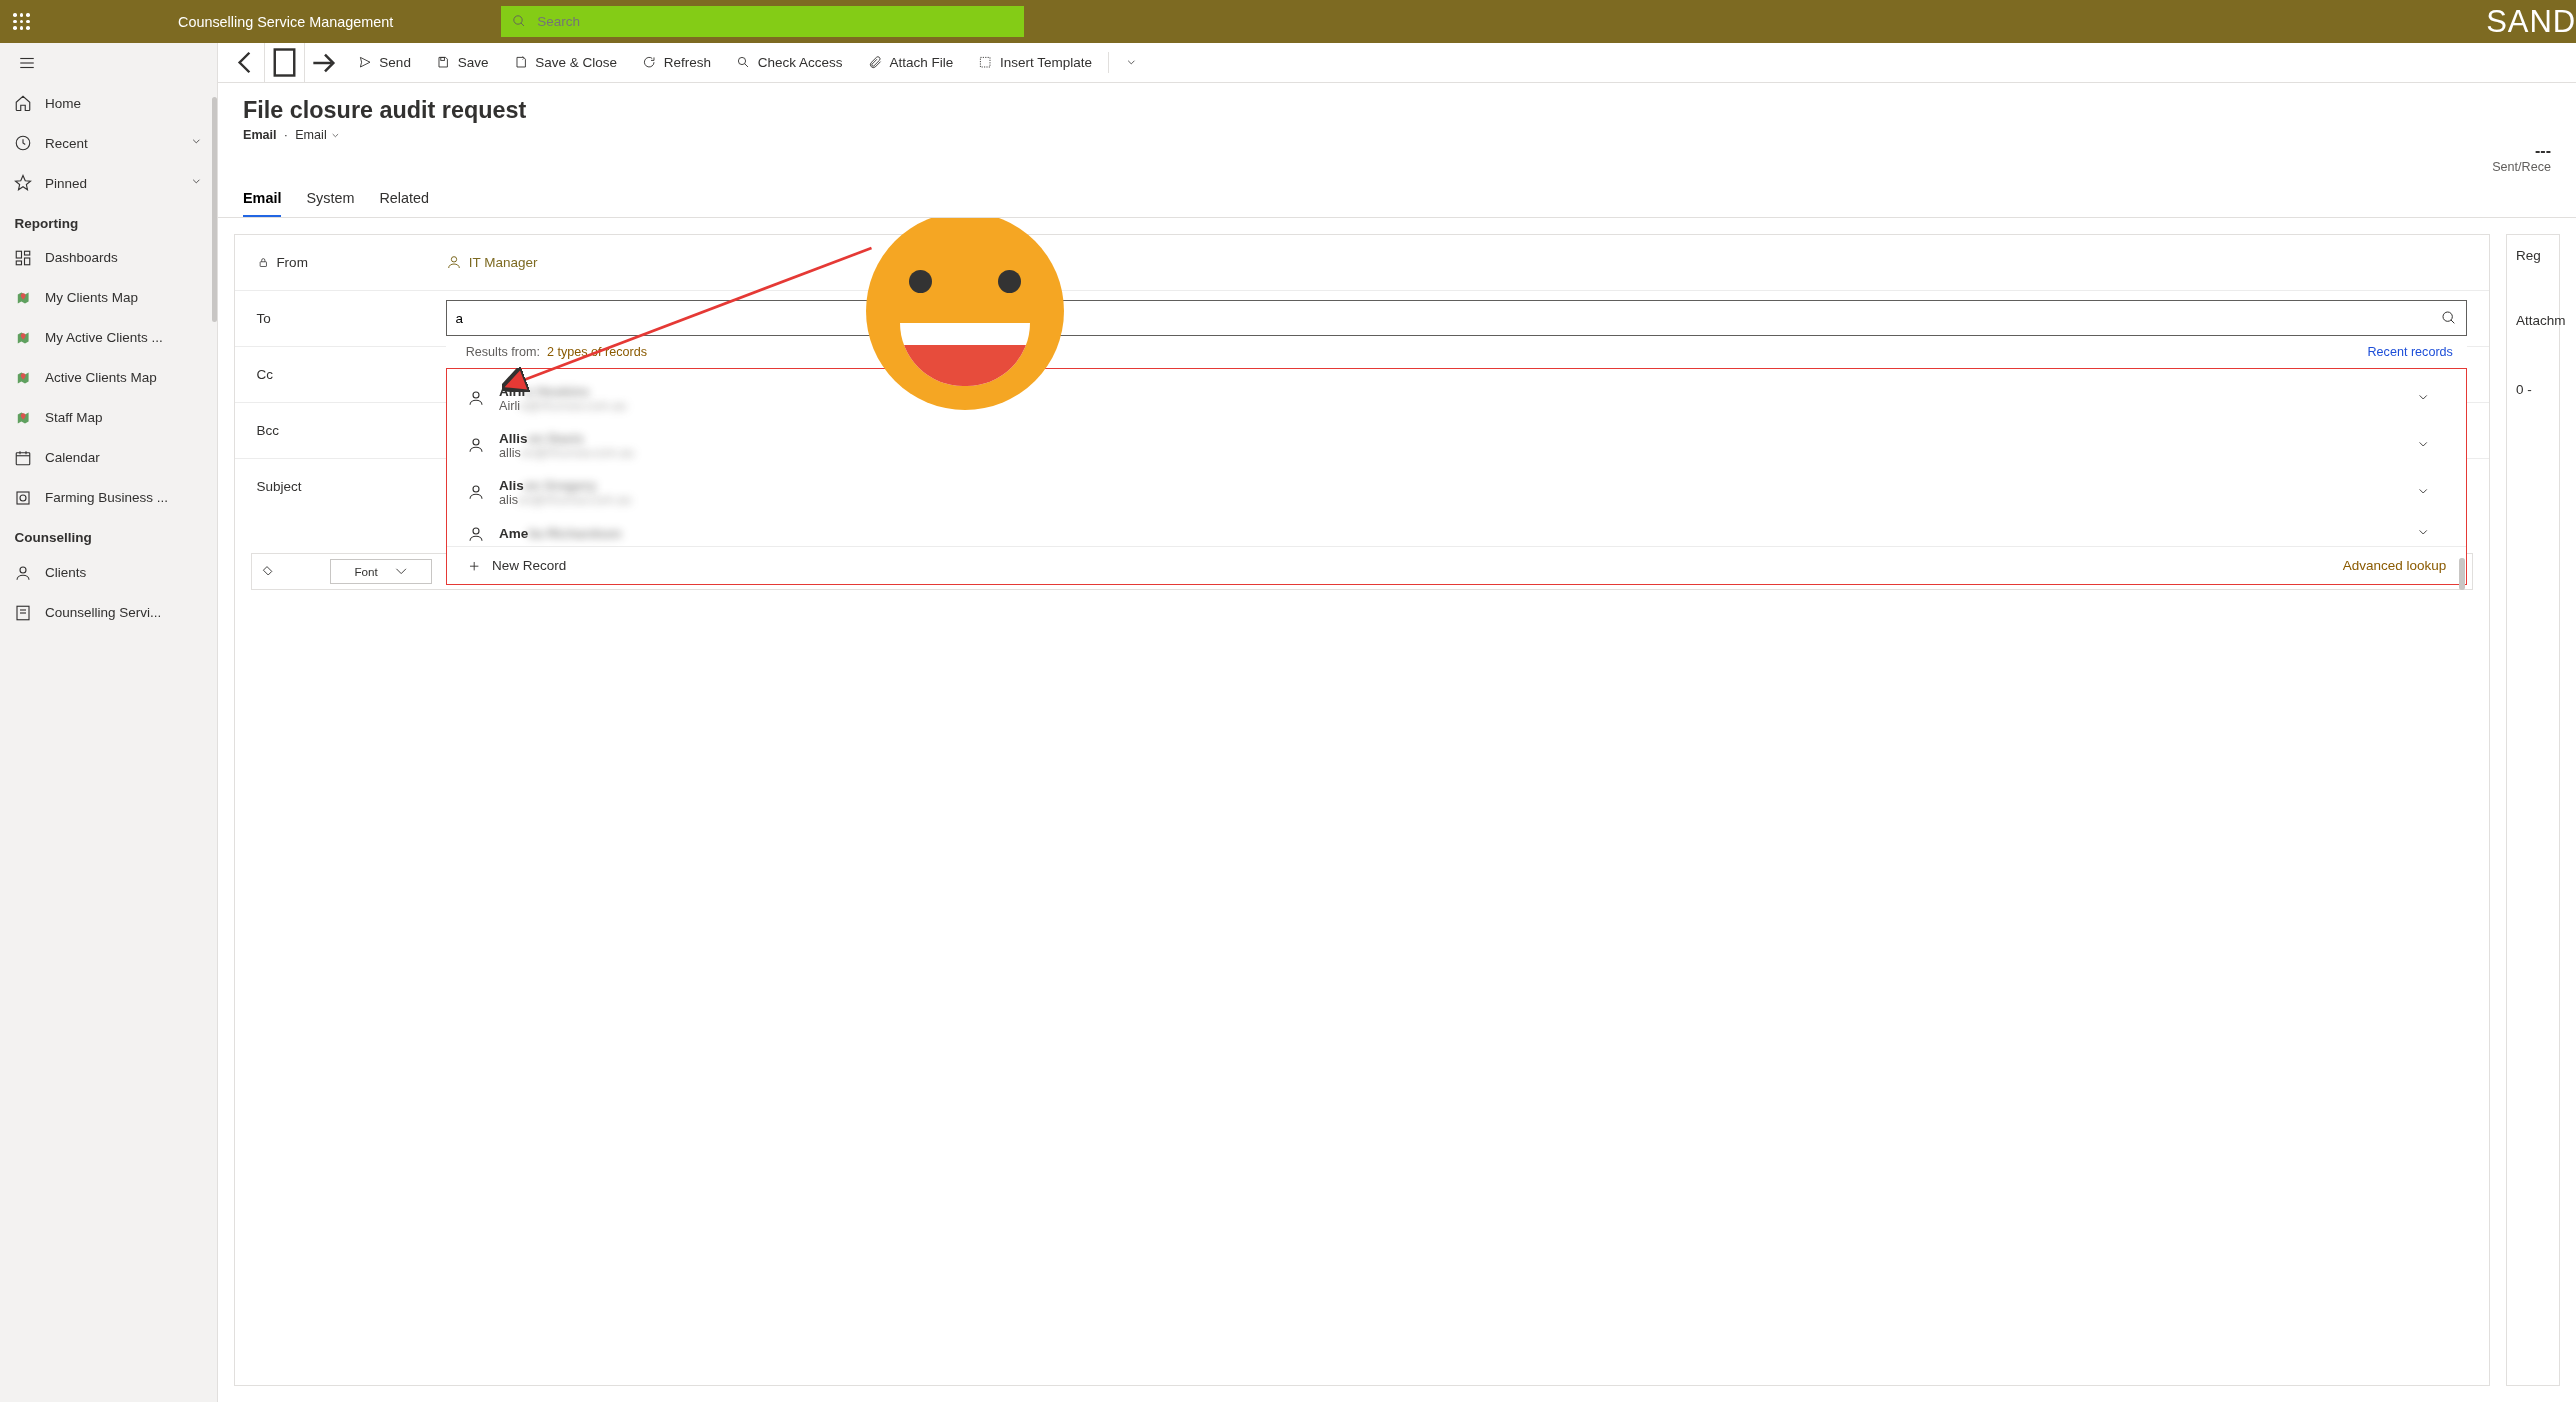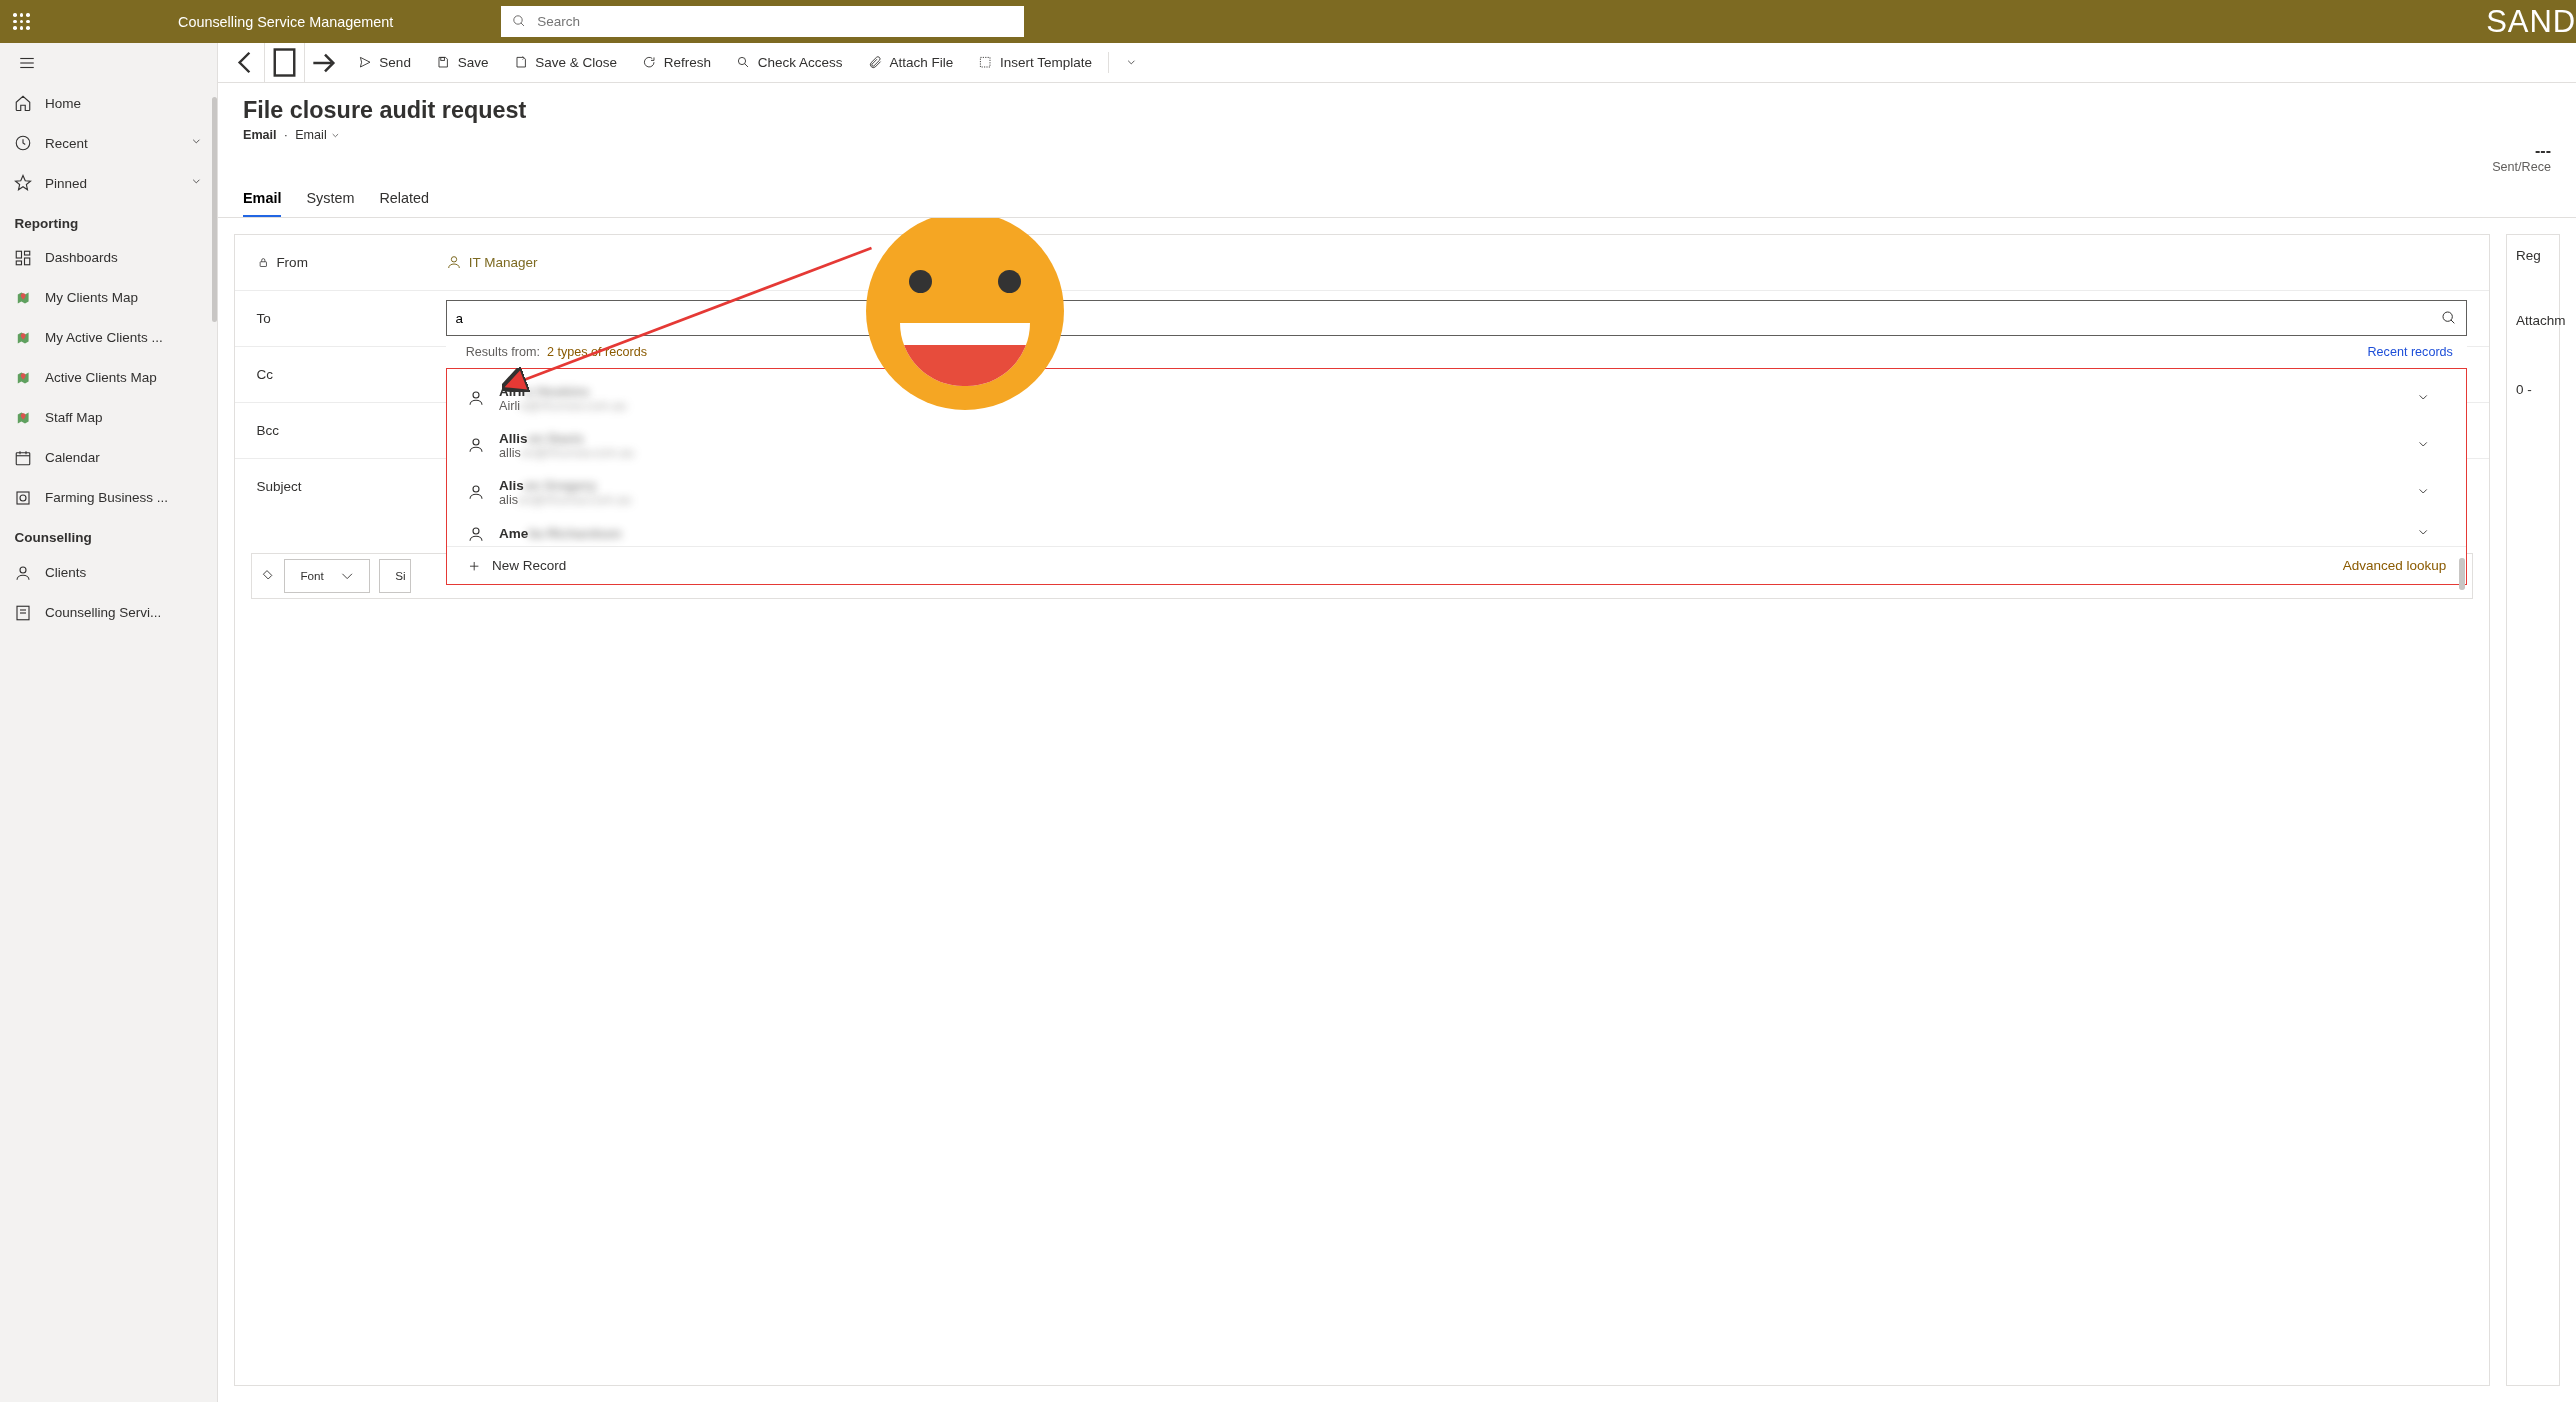--- a/index.html
+++ b/index.html
@@ -4,21 +4,21 @@
 <style>
 * { box-sizing: border-box; margin: 0; padding: 0; }
 body { font-family: "Segoe UI", Arial, sans-serif; font-size: 12.6px; color: #323130; overflow: hidden; }
 
 
 .app-bar { background: #7d6a22; height: 43px; display: flex; align-items: center; color: #fff; }
 .waffle { width: 43px; height: 43px; display: flex; align-items: center; justify-content: center; cursor: pointer; }
 .waffle-grid { display: grid; grid-template-columns: repeat(3,3.6px); grid-template-rows: repeat(3,3.6px); gap: 2.7px; }
 .waffle-grid span { width: 3.6px; height: 3.6px; background: #fff; border-radius: 50%; }
 .app-title { margin-left: 135px; font-size: 14.4px; font-weight: 400; }
-.global-search { margin-left: 108px; flex: 0 0 523px; background: #ffffff; height: 31px; display: flex; align-items: center; padding: 0 10.8px; }
+.global-search { margin-left: 108px; flex: 0 0 523px; background: #84cc16; height: 31px; display: flex; align-items: center; padding: 0 10.8px; }
 .global-search svg { width: 14.4px; height: 14.4px; stroke: #605e5c; fill: none; margin-right: 10.8px; }
 .global-search input { flex: 1; border: none; background: transparent; font-size: 13.5px; color: #605e5c; outline: none; }
 .sandbox-label { margin-left: auto; margin-right: 0; font-size: 31px; font-weight: 400; letter-spacing: 0.9px; }
 
 
 .shell { display: flex; height: calc(100vh - 43px); }
 
 
 .sidebar { width: 218px; background: #f3f2f1; border-right: 0.9px solid #e1dfdd; display: flex; flex-direction: column; position: relative; }
 .sidebar-scroll-indicator { position: absolute; right: 0; top: 54px; width: 5.4px; height: 225px; background: #c8c6c4; border-radius: 2.7px; }
@@ -85,21 +85,21 @@
 .result-item .blur { filter: blur(4.5px); opacity: .55; }
 .result-item .exp { margin-left: auto; }
 .results-footer { display: flex; justify-content: space-between; align-items: flex-start; padding: 10.8px 20px; border-top: 0.9px solid #ececec; }
 .new-rec { display: flex; align-items: center; gap: 10.8px; cursor: pointer; font-size: 13.5px; }
 .adv-lookup { color: #8a5a00; font-size: 13.5px; cursor: pointer; }
 .results-scroll { position: absolute; right: 1.8px; top: 189px; width: 5.4px; height: 32px; background: #c8c6c4; border-radius: 2.7px; }
 
 
 .editor-box { border: 0.9px solid #e1dfdd; margin: 16px; padding: 5.4px 9px; display: flex; align-items: center; gap: 9px; }
 .editor-box svg { width: 14.4px; height: 14.4px; }
-.font-dd { border: 0.9px solid #c8c6c4; height: 34px; display: flex; align-items: center; padding: 0 15px; gap: 16px; font-size: 11.7px; }
+.font-dd { border: 0.9px solid #c8c6c4; height: 25px; display: flex; align-items: center; padding: 0 23px; gap: 16px; font-size: 11.7px; margin-left: 46px; }
 
 
 .emoji { position: absolute; left: 631px; top: -23.4px; width: 198px; height: 198px; pointer-events: none; z-index: 20; }
 .emoji-face { width: 198px; height: 198px; background: #f5a623; border-radius: 50%; position: relative; }
 .emoji-eye { width: 23.4px; height: 23.4px; background: #333; border-radius: 50%; position: absolute; top: 58px; }
 .emoji-eye.l { left: 43px; } .emoji-eye.r { right: 43px; }
 .emoji-mouth { position: absolute; left: 34px; right: 34px; bottom: 23.4px; height: 63px; background: #fff; border-radius: 0 0 90px 90px; overflow: hidden; }
 .emoji-tongue { position: absolute; left: 0; right: 0; bottom: 0; height: 41px; background: #e74c3c; border-radius: 0 0 90px 90px; }
 .arrow-svg { position: absolute; left: 267px; top: 3.6px; width: 388px; height: 153px; z-index: 19; pointer-events: none; }
 

